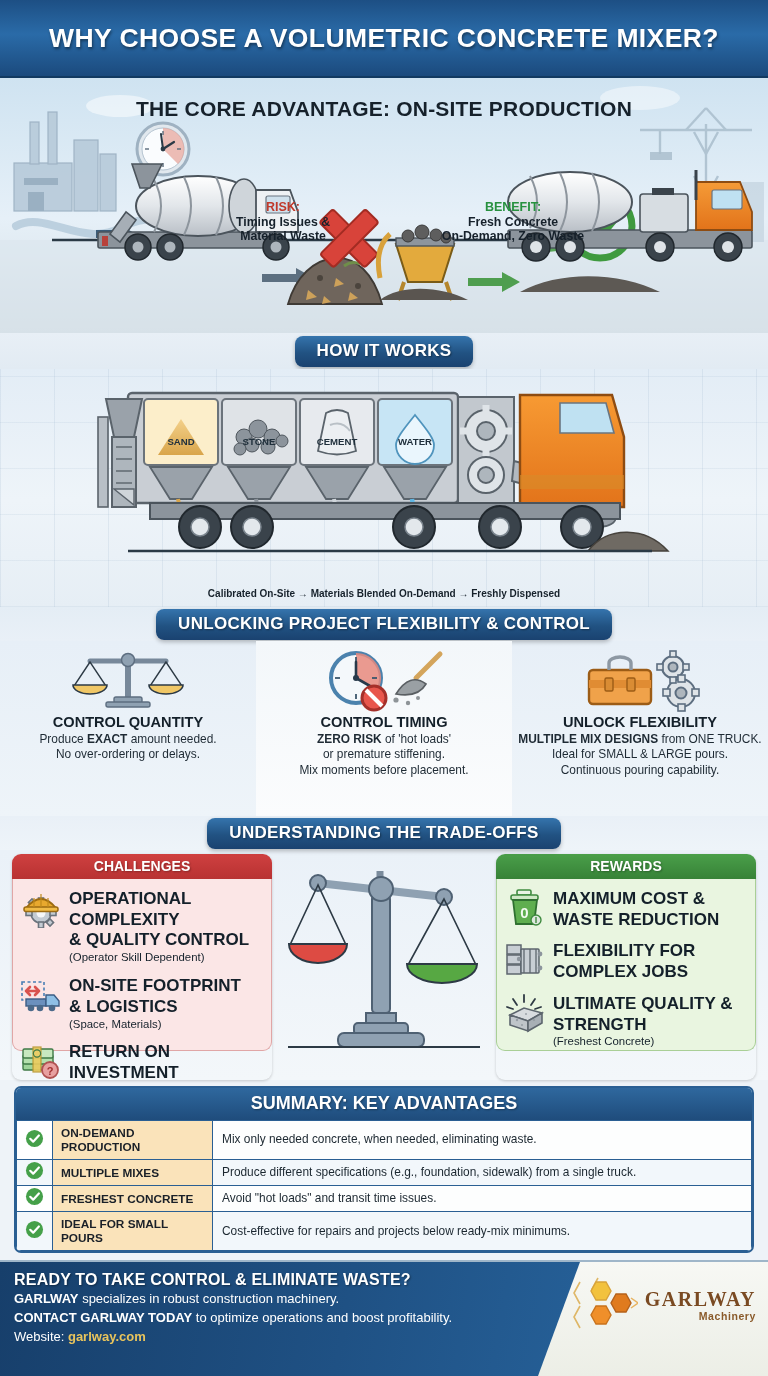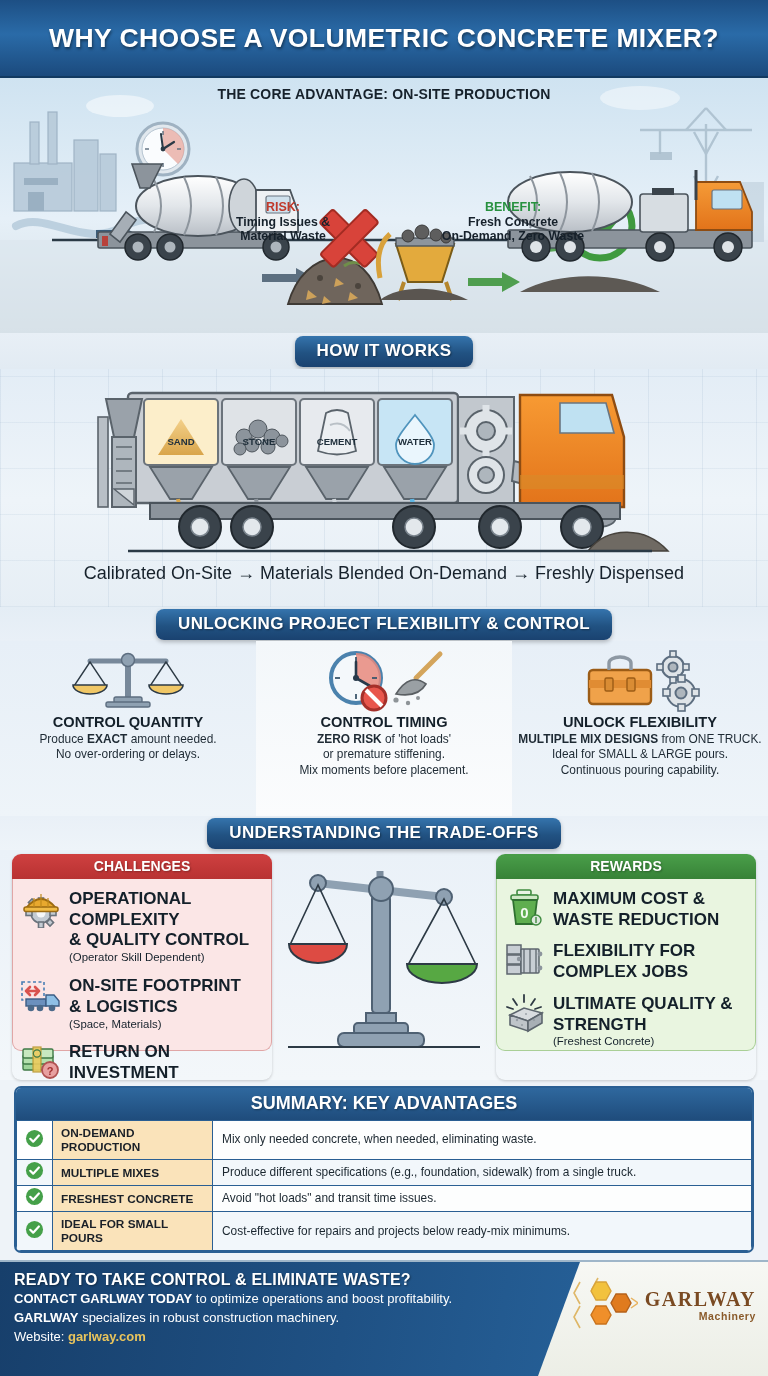--- a/index.html
+++ b/index.html
@@ -25,22 +25,22 @@
     text-align: center;
   }
 
   
   .core {
     flex: 0 0 255px; position: relative;
     background: linear-gradient(180deg,#cfe3f1 0%,#dfecf6 40%,#e9f1f7 72%,#d6dfe6 100%);
     overflow: hidden;
   }
   .core-title {
-    text-align: center; padding-top: 8px;
-    font-size: 14px; font-weight: 700; color: #16212b; letter-spacing: .2px;
+    text-align: center; padding-top: 19px;
+    font-size: 21px; font-weight: 700; color: #16212b; letter-spacing: .2px;
     position: relative; z-index: 6;
   }
   .scene { position: absolute; inset: 0; }
   .lbl { position: absolute; z-index: 7; text-align: center; line-height: 1.18; }
   .lbl .cap { font-size: 12.5px; font-weight: 700; }
   .lbl .body { font-size: 12.3px; font-weight: 700; color: #16212b; }
   .risk-cap { color: #c0392b; }
   .ben-cap { color: #27913f; }
 
   
@@ -57,22 +57,22 @@
   
   .how {
     flex: 0 0 238px; position: relative;
     background:
       repeating-linear-gradient(90deg, rgba(150,175,200,.18) 0 1px, transparent 1px 54px),
       repeating-linear-gradient(0deg, rgba(150,175,200,.14) 0 1px, transparent 1px 46px),
       linear-gradient(180deg,#e3edf6 0%,#eef4f9 55%,#e6eef5 100%);
     overflow: hidden;
   }
   .flowline {
-    position: absolute; bottom: 23px; left: 0; right: 0;
-    text-align: center; font-size: 18px; font-weight: 400; color: #16212b;
+    position: absolute; bottom: 8px; left: 0; right: 0;
+    text-align: center; font-size: 10px; font-weight: 700; color: #16212b;
   }
   .bin-label {
     font-size: 9.6px; font-weight: 700; fill: #20303c;
   }
 
   
   .flex3 {
     flex: 0 0 175px; display: flex;
     background: linear-gradient(180deg,#e7eff7,#eef4f9);
   }
@@ -795,22 +795,22 @@
         </tr>
       </tbody>
         </table>
     </div>
   </div>
 
   <div class="footer">
     <div class="foot-cut"></div>
     <div class="foot-txt">
       <h2>READY TO TAKE CONTROL &amp; ELIMINATE WASTE?</h2>
+      <p><b>GARLWAY</b><span> specializes in robust construction machinery.</span></p>
       <p><b>CONTACT GARLWAY TODAY</b><span> to optimize operations and boost profitability.</span></p>
-      <p><b>GARLWAY</b><span> specializes in robust construction machinery.</span></p>
       <p><span>Website: </span><span class="site">garlway.com</span></p>
     </div>
     <div class="logo-wrap">
       <svg width="66" height="58" viewBox="0 0 66 58">
         <g stroke="#d8a33a" stroke-width="1.6" fill="none" opacity=".75">
           <path d="M8 6 L2 17 L8 28"></path>
             <path d="M8 30 L2 41 L8 52"></path>
           <path d="M26 2 L20 13 L26 24"></path>
         </g>
         <polygon points="24,6 34,6 39,15 34,24 24,24 19,15" fill="#f2c23e" stroke="#d8a33a" stroke-width="1.4"></polygon>

